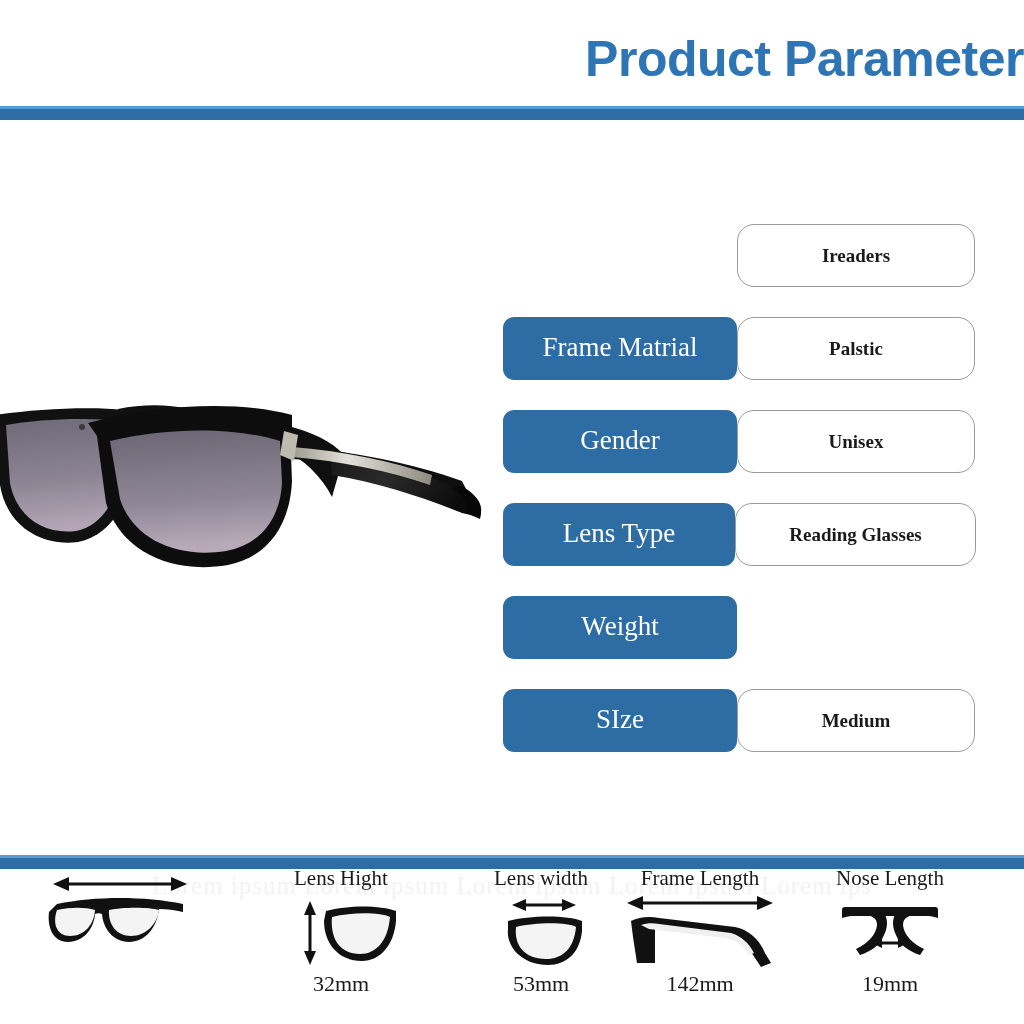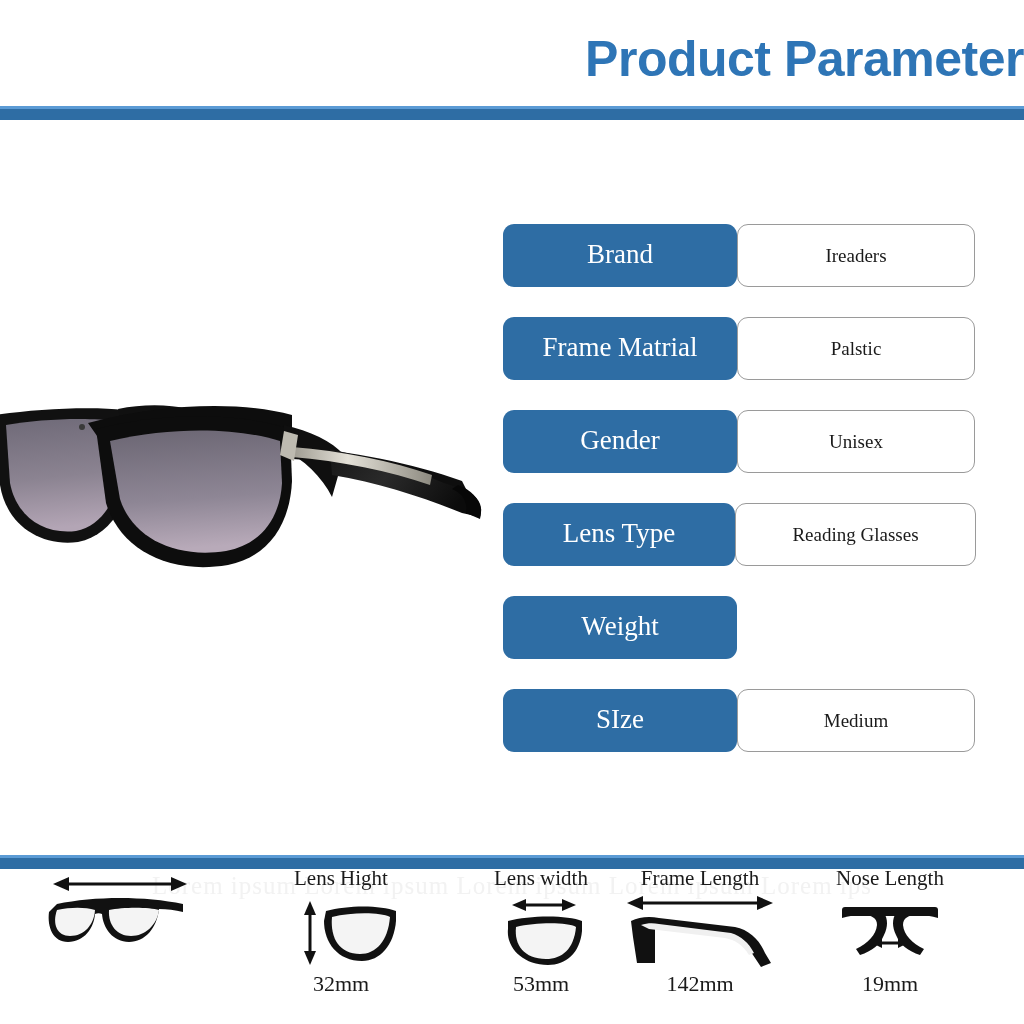--- a/index.html
+++ b/index.html
@@ -87,28 +87,29 @@
     padding-bottom: 2px;
   }
   .spec-value {
     position: absolute;
     left: 234px;
     top: 0;
     height: 63px;
     width: 238px;
     background: #ffffff;
     border: 1px solid #9a9a9a;
-    border-radius: 11px;
+    border-radius: 17px;
     display: flex;
     align-items: center;
     justify-content: center;
     color: #1a1a1a;
     font-size: 19px;
     line-height: 1;
     box-sizing: border-box;
+    font-weight: bold;
   }
   
   .spec-row.wide .spec-label { width: 232px; }
   .spec-row.wide .spec-value { left: 232px; width: 241px; }
 
   
   #measure-strip {
     position: absolute;
     left: 0;
     top: 868px;
@@ -219,21 +220,20 @@
 
       <path d="M466 100 C 482 106, 492 118, 488 134 L 474 128 C 476 116, 470 108, 460 104 Z" fill="#070707"></path>
 
       <circle cx="90" cy="42" r="3" fill="#3a3a3a"></circle>
     </svg>
   </div>
 
   <div id="spec-table">
 
     <div class="spec-row">
-      <div class="spec-label">Brand</div>
       <div class="spec-value">Ireaders</div>
     </div>
 
     <div class="spec-row">
       <div class="spec-label">Frame Matrial</div>
       <div class="spec-value">Palstic</div>
     </div>
 
     <div class="spec-row">
       <div class="spec-label">Gender</div>

